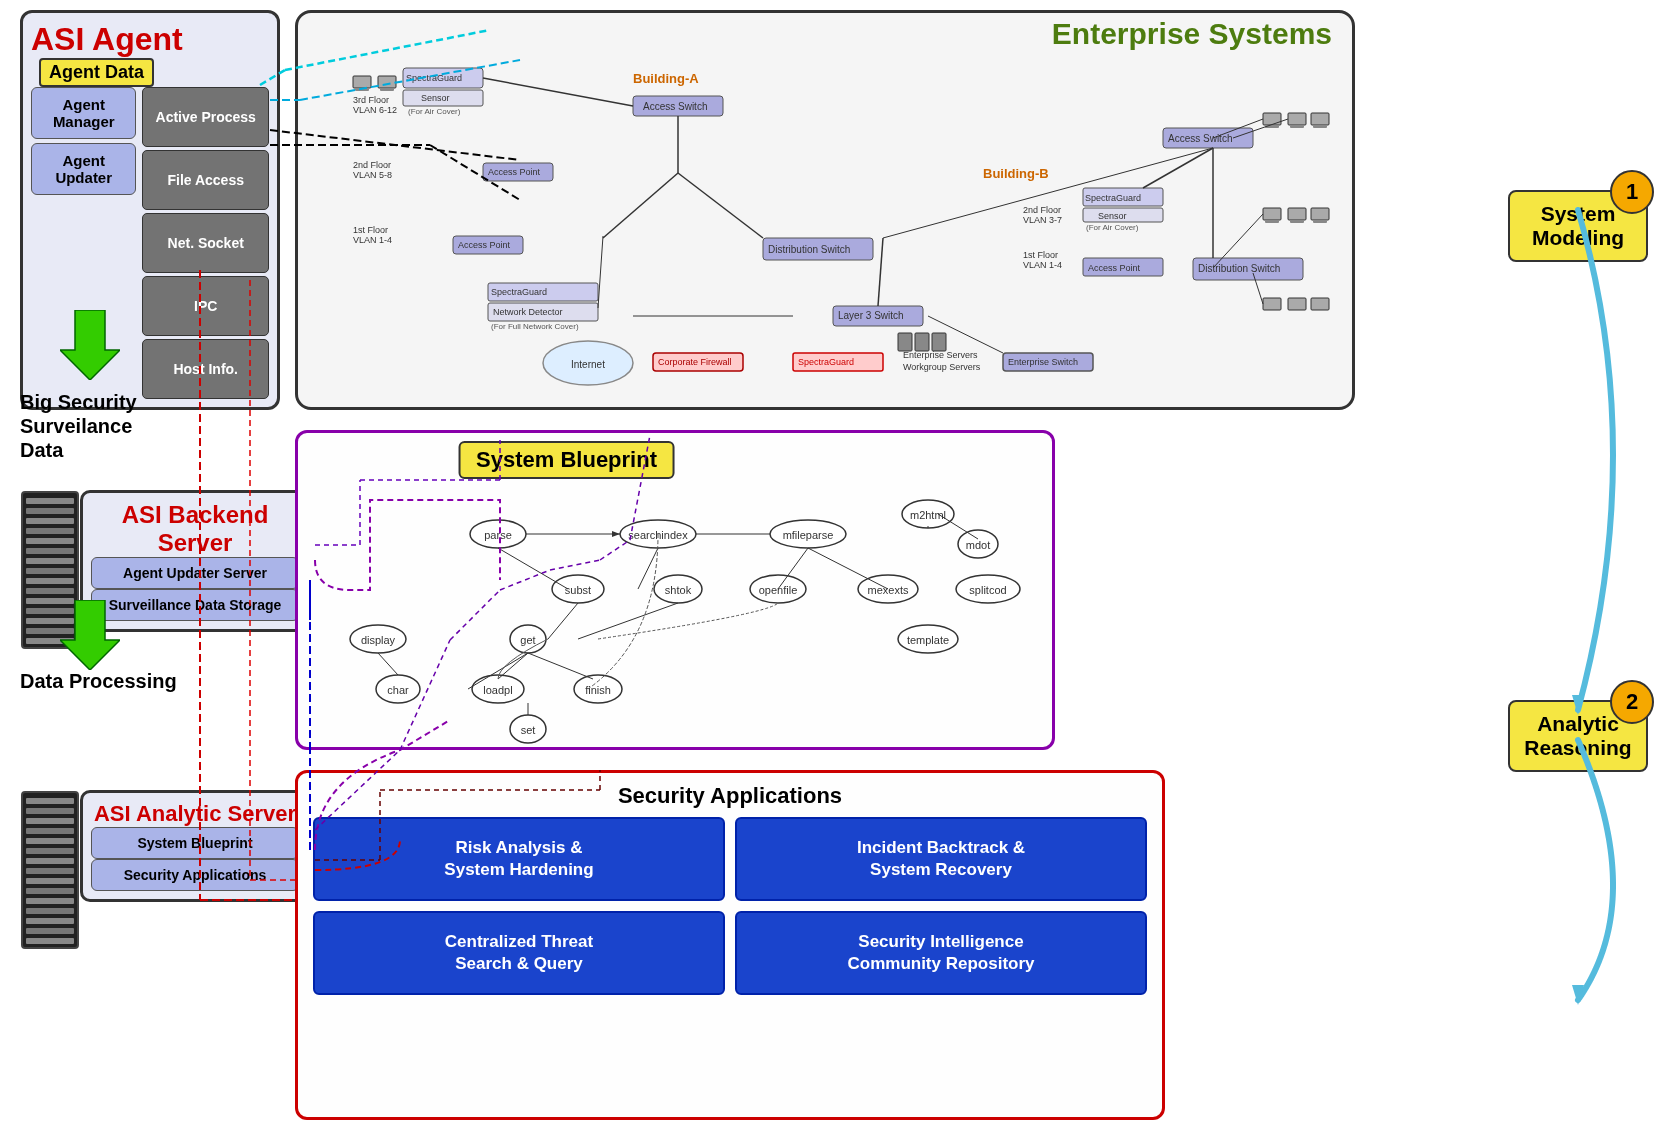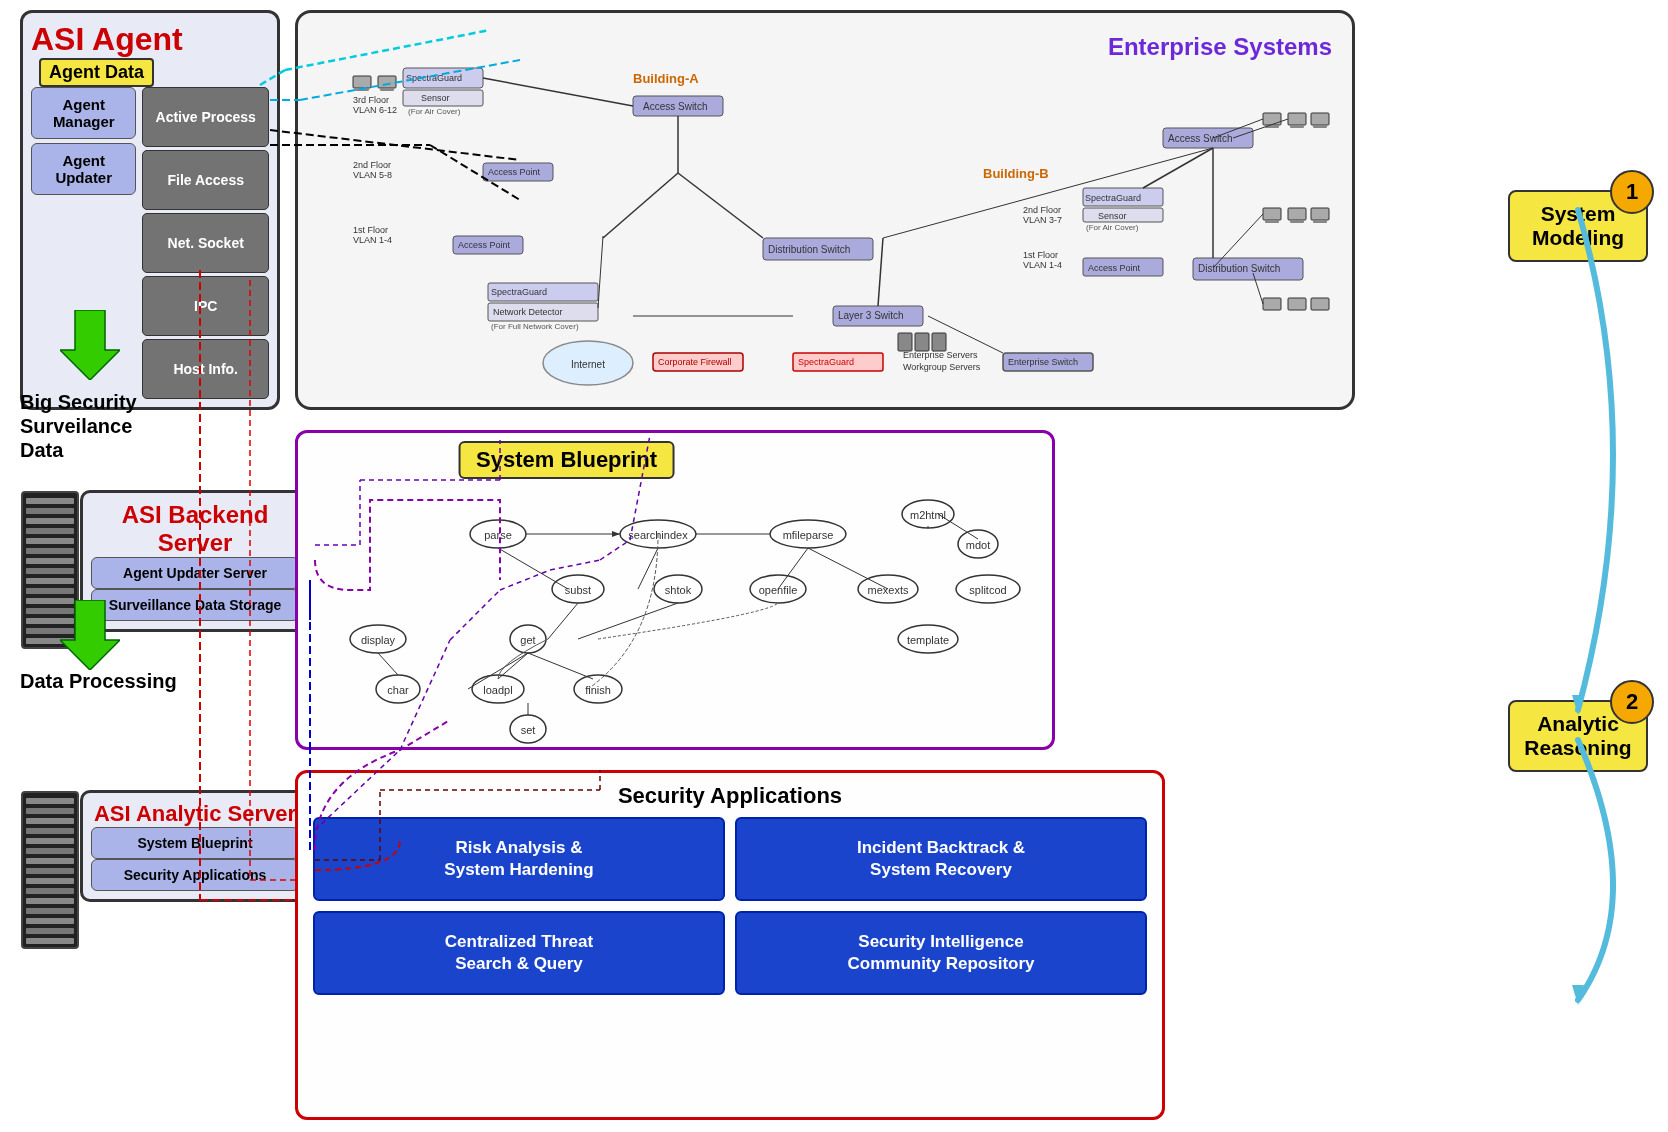--- a/index.html
+++ b/index.html
@@ -129,25 +129,25 @@
       top: 10px;
       left: 295px;
       width: 1060px;
       height: 400px;
       border: 3px solid #333;
       border-radius: 16px;
       background: #f5f5f5;
       overflow: hidden;
     }
     .enterprise-title {
-      color: #6d28d9;
-      font-size: 24px;
+      color: #4d7c0f;
+      font-size: 30px;
       font-weight: 900;
       text-align: right;
-      padding: 20px 20px 0 0;
+      padding: 4px 20px 0 0;
     }
 
     
     .blueprint-box {
       position: absolute;
       top: 430px;
       left: 295px;
       width: 760px;
       height: 320px;
       border: 3px solid #8800aa;

